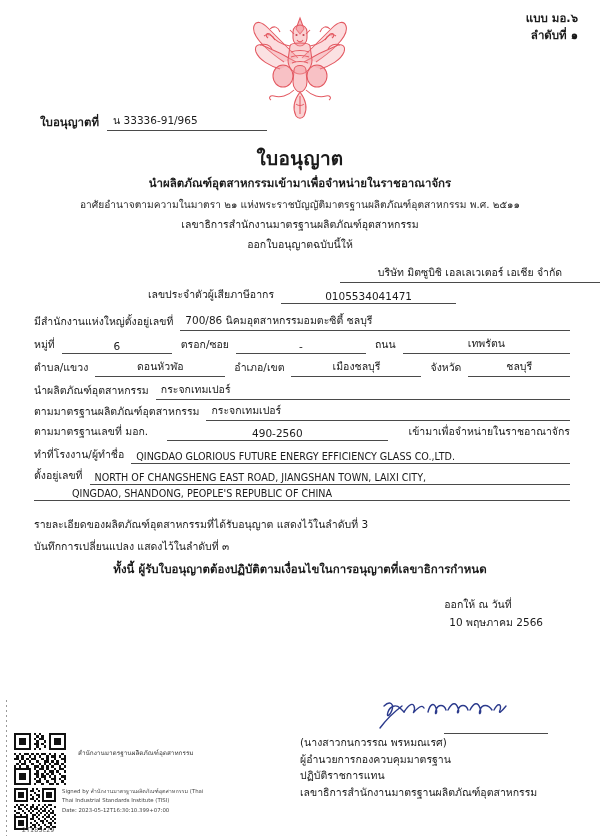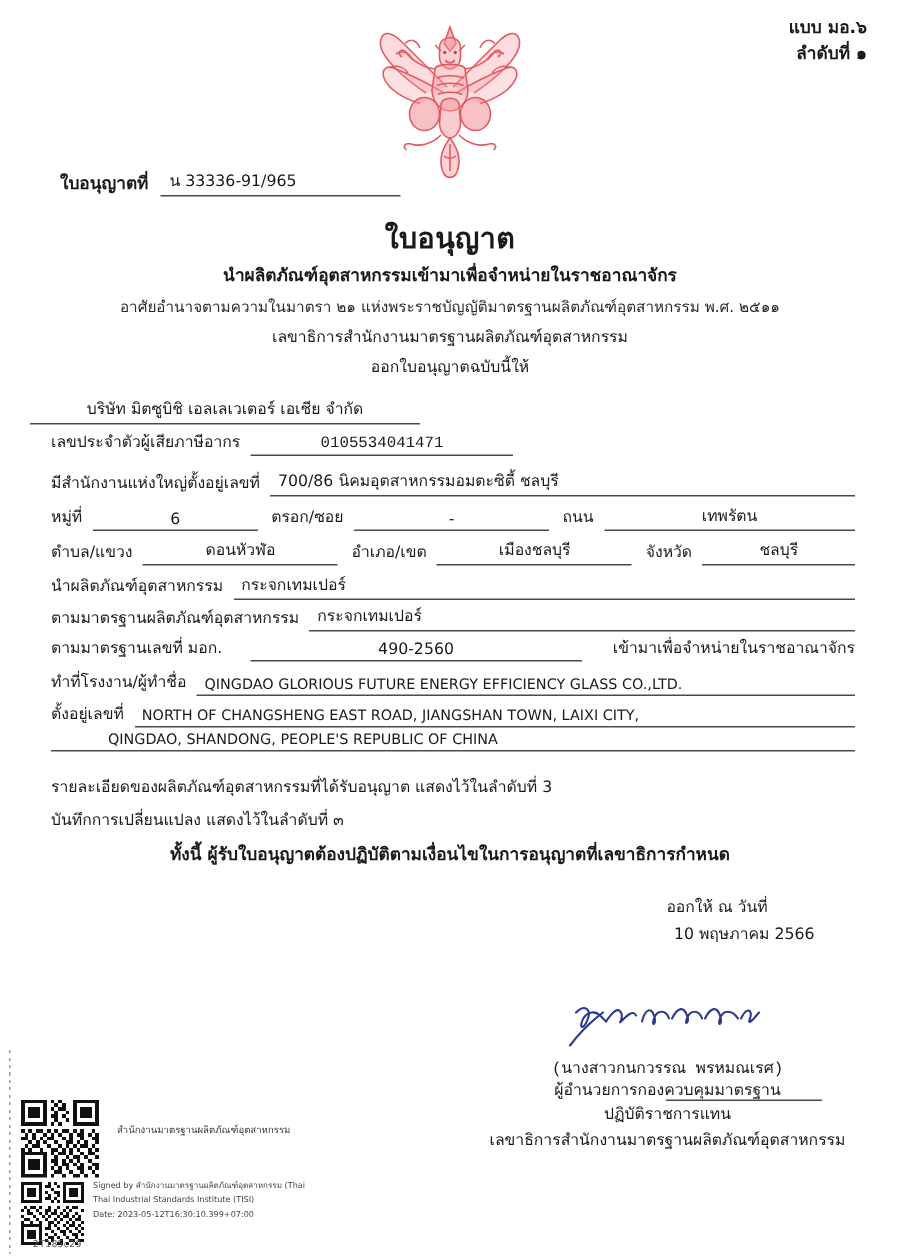--- a/index.html
+++ b/index.html
@@ -52,21 +52,21 @@
     position: absolute; top: 216px; left:0; right:0;
     text-align: center; font-size: 10.5px;
   }
   .issue-line {
     position: absolute; top: 236px; left:0; right:0;
     text-align: center; font-size: 10.5px;
   }
 
   
   .center-field {
-    position: absolute; left: 0; right: 0; display:flex; justify-content:flex-start;padding-left:20px;
+    position: absolute; left: 0; right: 0; display:flex; justify-content:flex-end;padding-left:20px;
   }
   .center-field .ul {
     border-bottom: 1px solid #4a4a4a;
     font-size: 10.5px; text-align: center; padding-bottom: 1px;
   }
 
   
   .row {
     position: absolute; left: 34px; right: 30px;
     display: flex; align-items: flex-end;
@@ -97,23 +97,22 @@
 
   
   .date-row {
     position: absolute; right: 52px; top: 596px;
     display: flex; align-items: flex-start; font-size: 10.5px; flex-direction: column;
   }
   .date-row .val { flex: 0 0 120px; text-align:center; }
 
   
   .sig-wrap {
-    position: absolute; left: 300px; right: 10px; top: 667px;
-    text-align: center;
-    font-family: Liberation Mono, monospace;
+    position: absolute; left: 300px; right: 10px; top: 698px;
+    text-align: left;
   }
   .sig-mark { height: 34px; display:flex; justify-content:center; align-items:flex-start; }
   .sig-name { font-size: 10.5px; margin-top: 2px; }
   .sig-line { font-size: 10.5px; line-height: 1.55; }
 
   
   .qr-top { position: absolute; left: 14px; top: 733px; }
   .qr-bot { position: absolute; left: 14px; top: 788px; }
   .qr-caption {
     position: absolute; left: 78px; top: 748px;
@@ -202,21 +201,21 @@
   <div class="doc-title">ใบอนุญาต</div>
   <div class="doc-sub">นำผลิตภัณฑ์อุตสาหกรรมเข้ามาเพื่อจำหน่ายในราชอาณาจักร</div>
   <div class="legal-line">อาศัยอำนาจตามความในมาตรา ๒๑ แห่งพระราชบัญญัติมาตรฐานผลิตภัณฑ์อุตสาหกรรม พ.ศ. ๒๕๑๑</div>
   <div class="auth-line">เลขาธิการสำนักงานมาตรฐานผลิตภัณฑ์อุตสาหกรรม</div>
   <div class="issue-line">ออกใบอนุญาตฉบับนี้ให้</div>
 
   <div class="center-field" style="top:264px;">
     <span class="ul" style="width:260px;">บริษัท มิตซูบิชิ เอลเลเวเตอร์ เอเชีย จำกัด</span>
   </div>
 
-  <div class="row" style="top:286px; justify-content:flex-start;font-family:Liberation Mono, monospace;">
+  <div class="row" style="top:286px; justify-content:center;">
     <span class="lbl">เลขประจำตัวผู้เสียภาษีอากร</span>
     <span class="val c fix175">0105534041471</span>
   </div>
 
   <div class="row" style="top:312px;">
     <span class="lbl">มีสำนักงานแห่งใหญ่ตั้งอยู่เลขที่</span>
     <span class="val l">700/86 นิคมอุตสาหกรรมอมตะซิตี้ ชลบุรี</span>
   </div>
 
   <div class="row" style="top:335px;">

